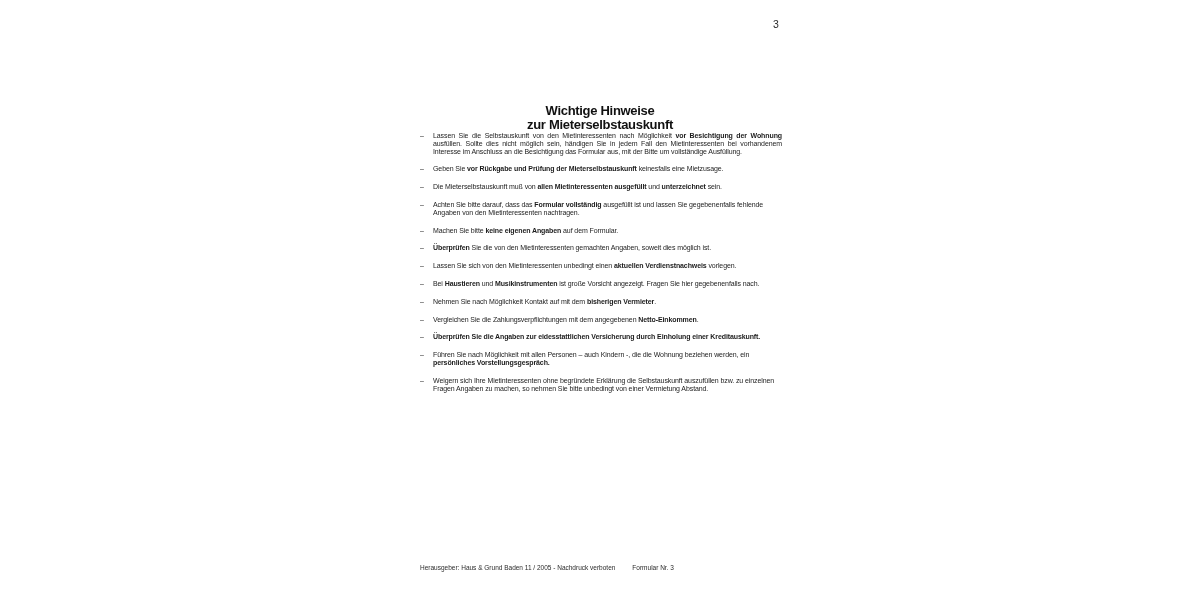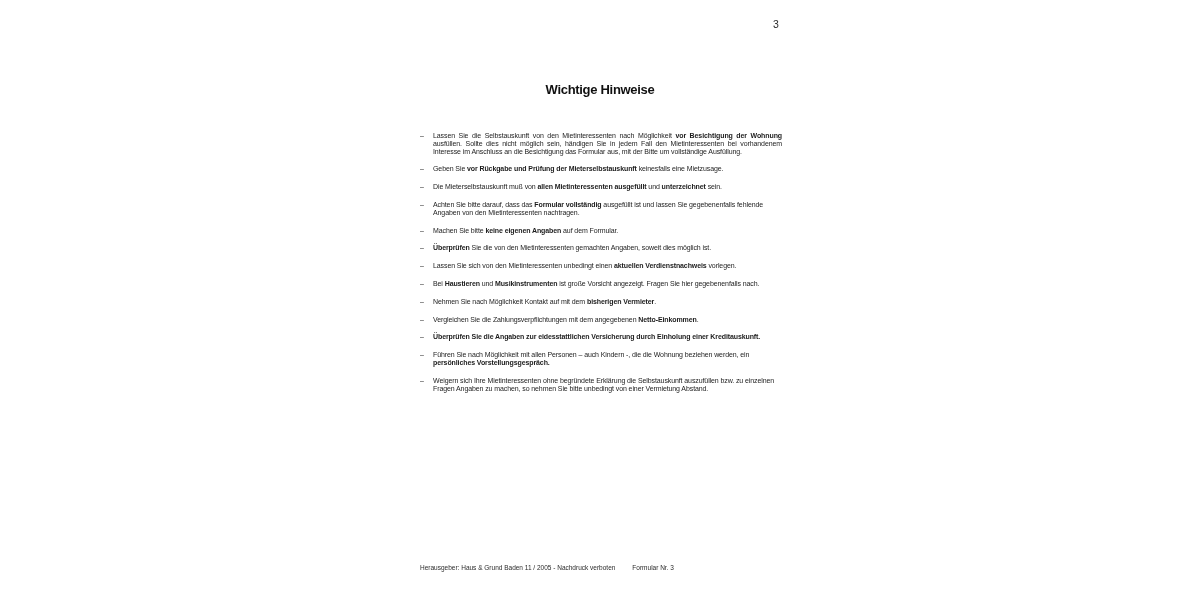--- a/index.html
+++ b/index.html
@@ -20,21 +20,21 @@
     position: absolute;
     top: 18px;
     left: 766px;
     width: 20px;
     font-size: 10.5px;
     color: #2a2a2a;
     text-align: center;
   }
   .doc-title {
     position: absolute;
-    top: 83px;
+    top: 104px;
     left: 420px;
     width: 360px;
     text-align: center;
     font-weight: bold;
     font-size: 13px;
     line-height: 14px;
     letter-spacing: -0.3px;
     color: #111111;
   }
   .bullet-list {
@@ -80,20 +80,21 @@
 </style>
 </head>
 <body>
 
 <div class="canvas">
 
   <div class="page-number">3</div>
 
   <div class="doc-title">
     <div>Wichtige Hinweise</div>
+    <div>zur Mieterselbstauskunft</div>
   </div>
 
   <div class="bullet-list" id="bullet-list">
       <div class="bullet justify">
         <span class="marker">–</span>
         <span class="text"><span>Lassen Sie die Selbstauskunft von den Mietinteressenten nach Möglichkeit </span><span class="b">vor Besichtigung der Wohnung</span><span> ausfüllen. Sollte dies nicht möglich sein, händigen Sie in jedem Fall den Mietinteressenten bei vorhandenem Interesse im Anschluss an die Besichtigung das Formular aus, mit der Bitte um vollständige Ausfüllung.</span></span>
       </div>
       <div class="bullet">
         <span class="marker">–</span>
         <span class="text"><span>Geben Sie </span><span class="b">vor Rückgabe und Prüfung der Mieterselbstauskunft</span><span> keinesfalls eine Mietzusage.</span></span>

